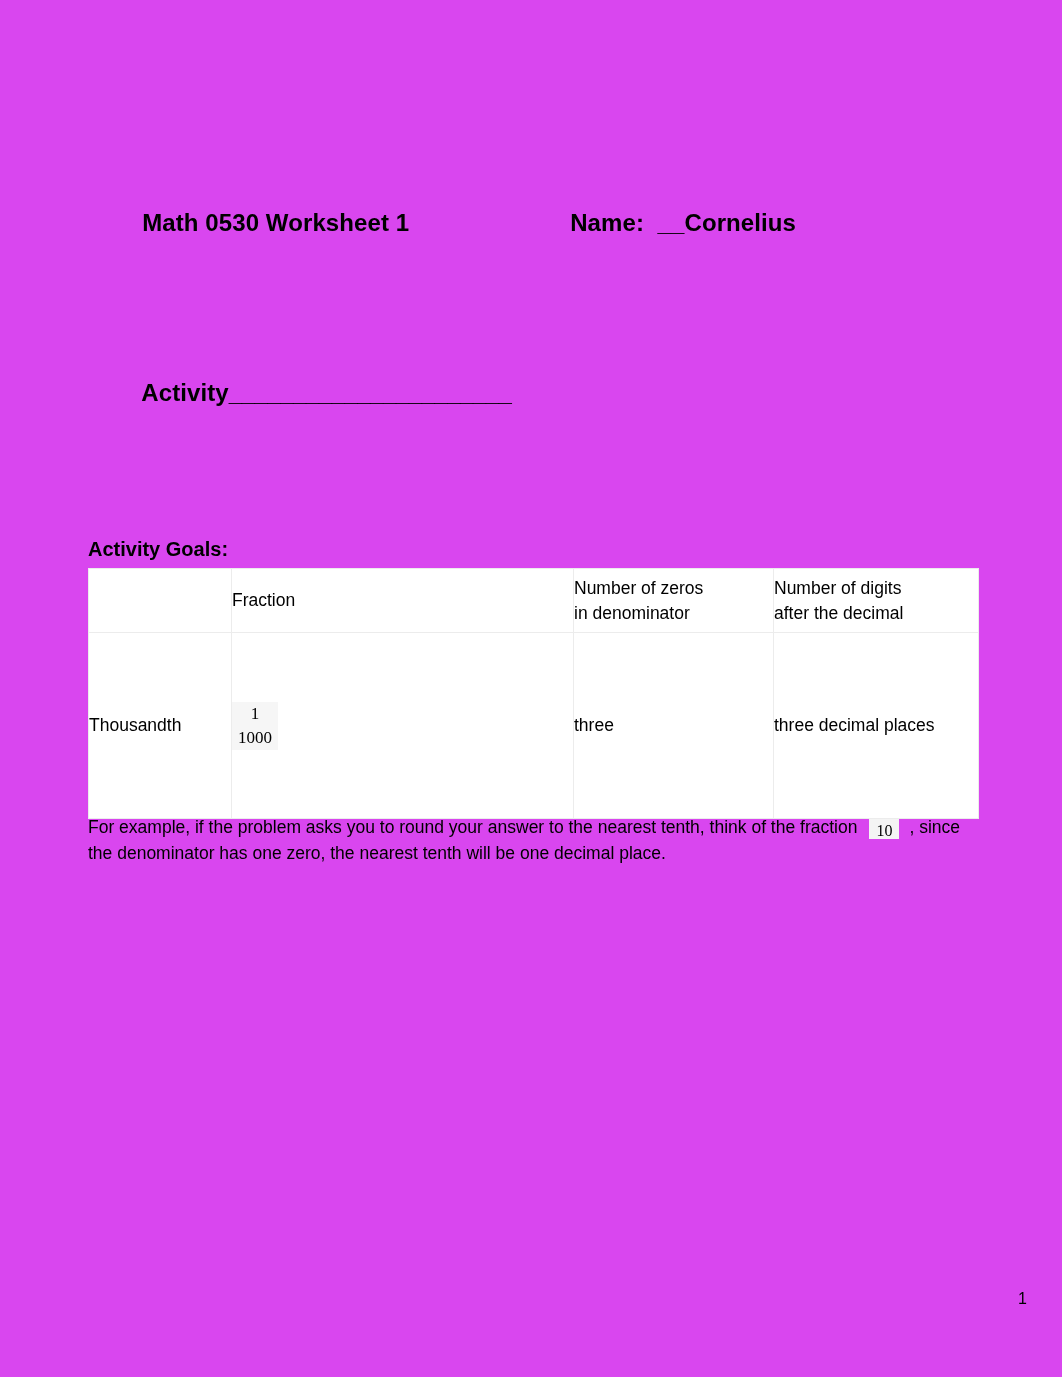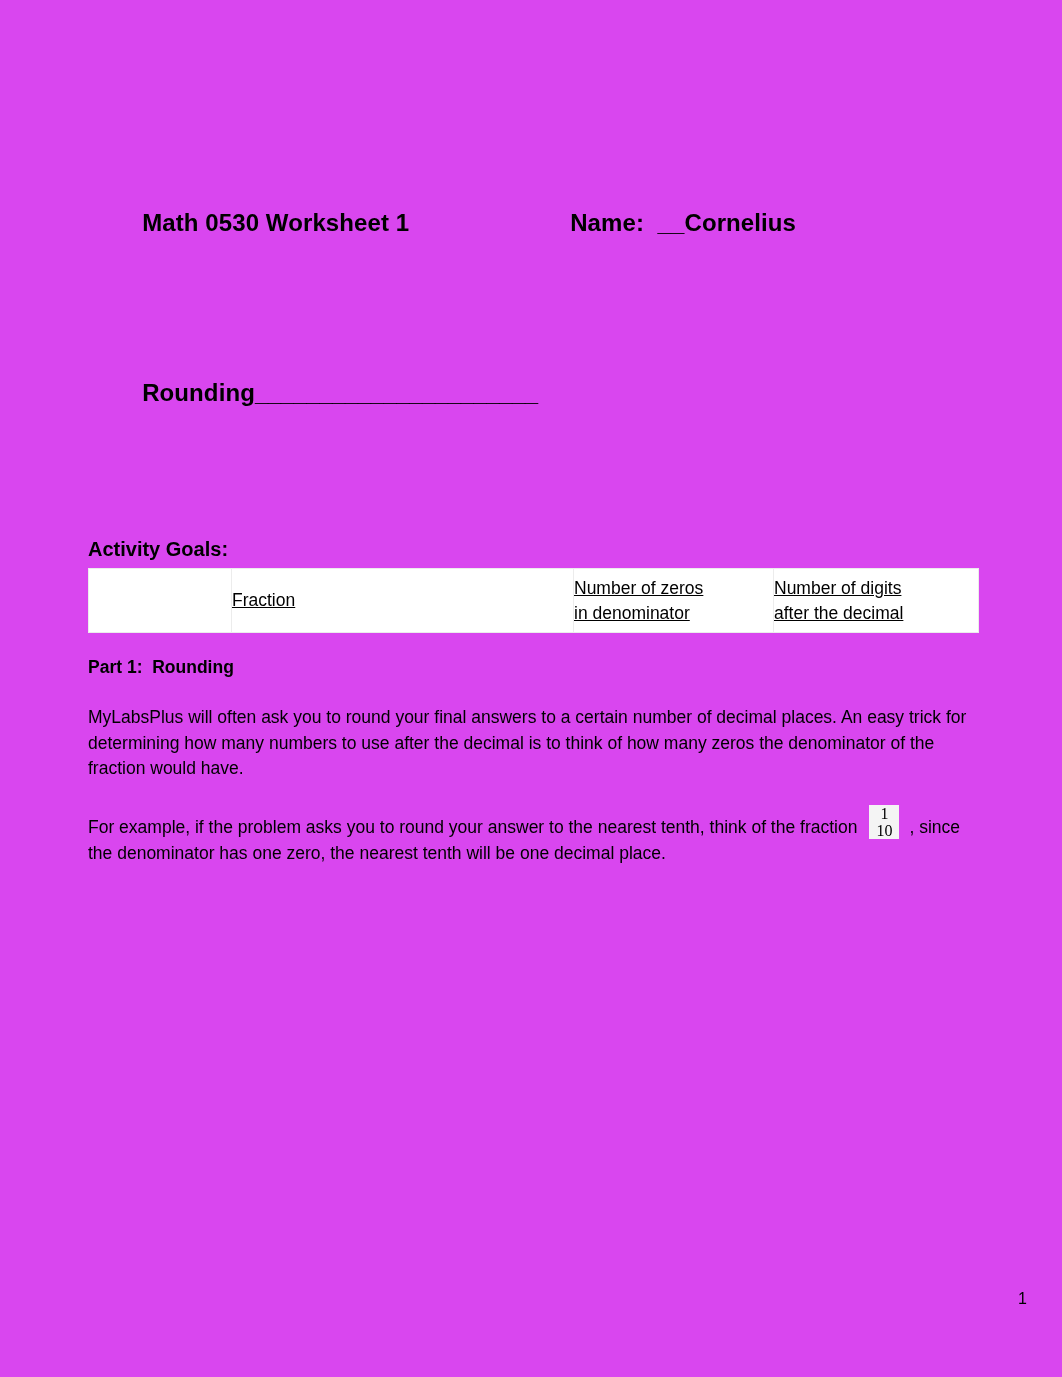--- a/index.html
+++ b/index.html
@@ -105,21 +105,20 @@
   .tbl-wrap {
     position: absolute;
     left: 88px;
     top: 568px;
     width: 890px;
   }
   table.round-tbl {
     border-collapse: collapse;
     width: 890px;
     table-layout: fixed;
-    text-decoration: underline;
   }
   table.round-tbl td,
   table.round-tbl th {
     border: 1px solid #ececec;
     font-weight: normal;
     font-size: 17.5px;
     line-height: 25px;
     padding: 0;
     text-align: left;
     vertical-align: middle;
@@ -186,21 +185,21 @@
 
 <div class="page">
 
   <div class="content">
 
     <div class="title-line">
       <span class="title-row">
         <span class="title-left">Math 0530 Worksheet 1</span><span class="title-name">Name:  __Cornelius</span>
       </span>
       <span class="title-row">
-        <span>Rounding</span><span class="title-underline">______________________</span>
+        <span>Activity</span><span class="title-underline">______________________</span>
       </span>
     </div>
 
     <div class="h-goals">Activity Goals:</div>
     <div class="p-body">Work with proportions and percentages in relation to relative frequency tables and histograms. Utilize correct rounding skills and work on comparing decimals.</div>
 
     <div class="h-part">Part 1:  Rounding</div>
     <div class="p-body p-gap">MyLabsPlus will often ask you to round your final answers to a certain number of decimal places. An easy trick for determining how many numbers to use after the decimal is to think of how many zeros the denominator of the fraction would have.</div>
 
     <div class="p-body p-gap2"><span>For example, if the problem asks you to round your answer to the nearest tenth, think of the fraction</span><span class="frac frac-inline"><span class="num">1</span><span class="den">10</span></span><span>, since the denominator has one zero, the nearest tenth will be one decimal place.</span></div>
@@ -226,20 +225,31 @@
           <th class="hdr-top">
             <div>Number of digits</div>
             <div>after the decimal</div>
           </th>
         </tr>
       </thead>
       <tbody>
 
 
 
+        <tr class="last">
+          <td class="cell-label">Thousandth</td>
+          <td class="cell-frac">
+            <span class="frac-cell">
+              <span class="num">1</span>
+              <span class="den">1000</span>
+            </span>
+          </td>
+          <td class="cell-mid">three</td>
+          <td class="cell-mid-r4">three decimal places</td>
+        </tr>
 
       </tbody>
     </table>
   </div>
 
   <div class="page-num">1</div>
 
 </div>
 
 </body></html>

